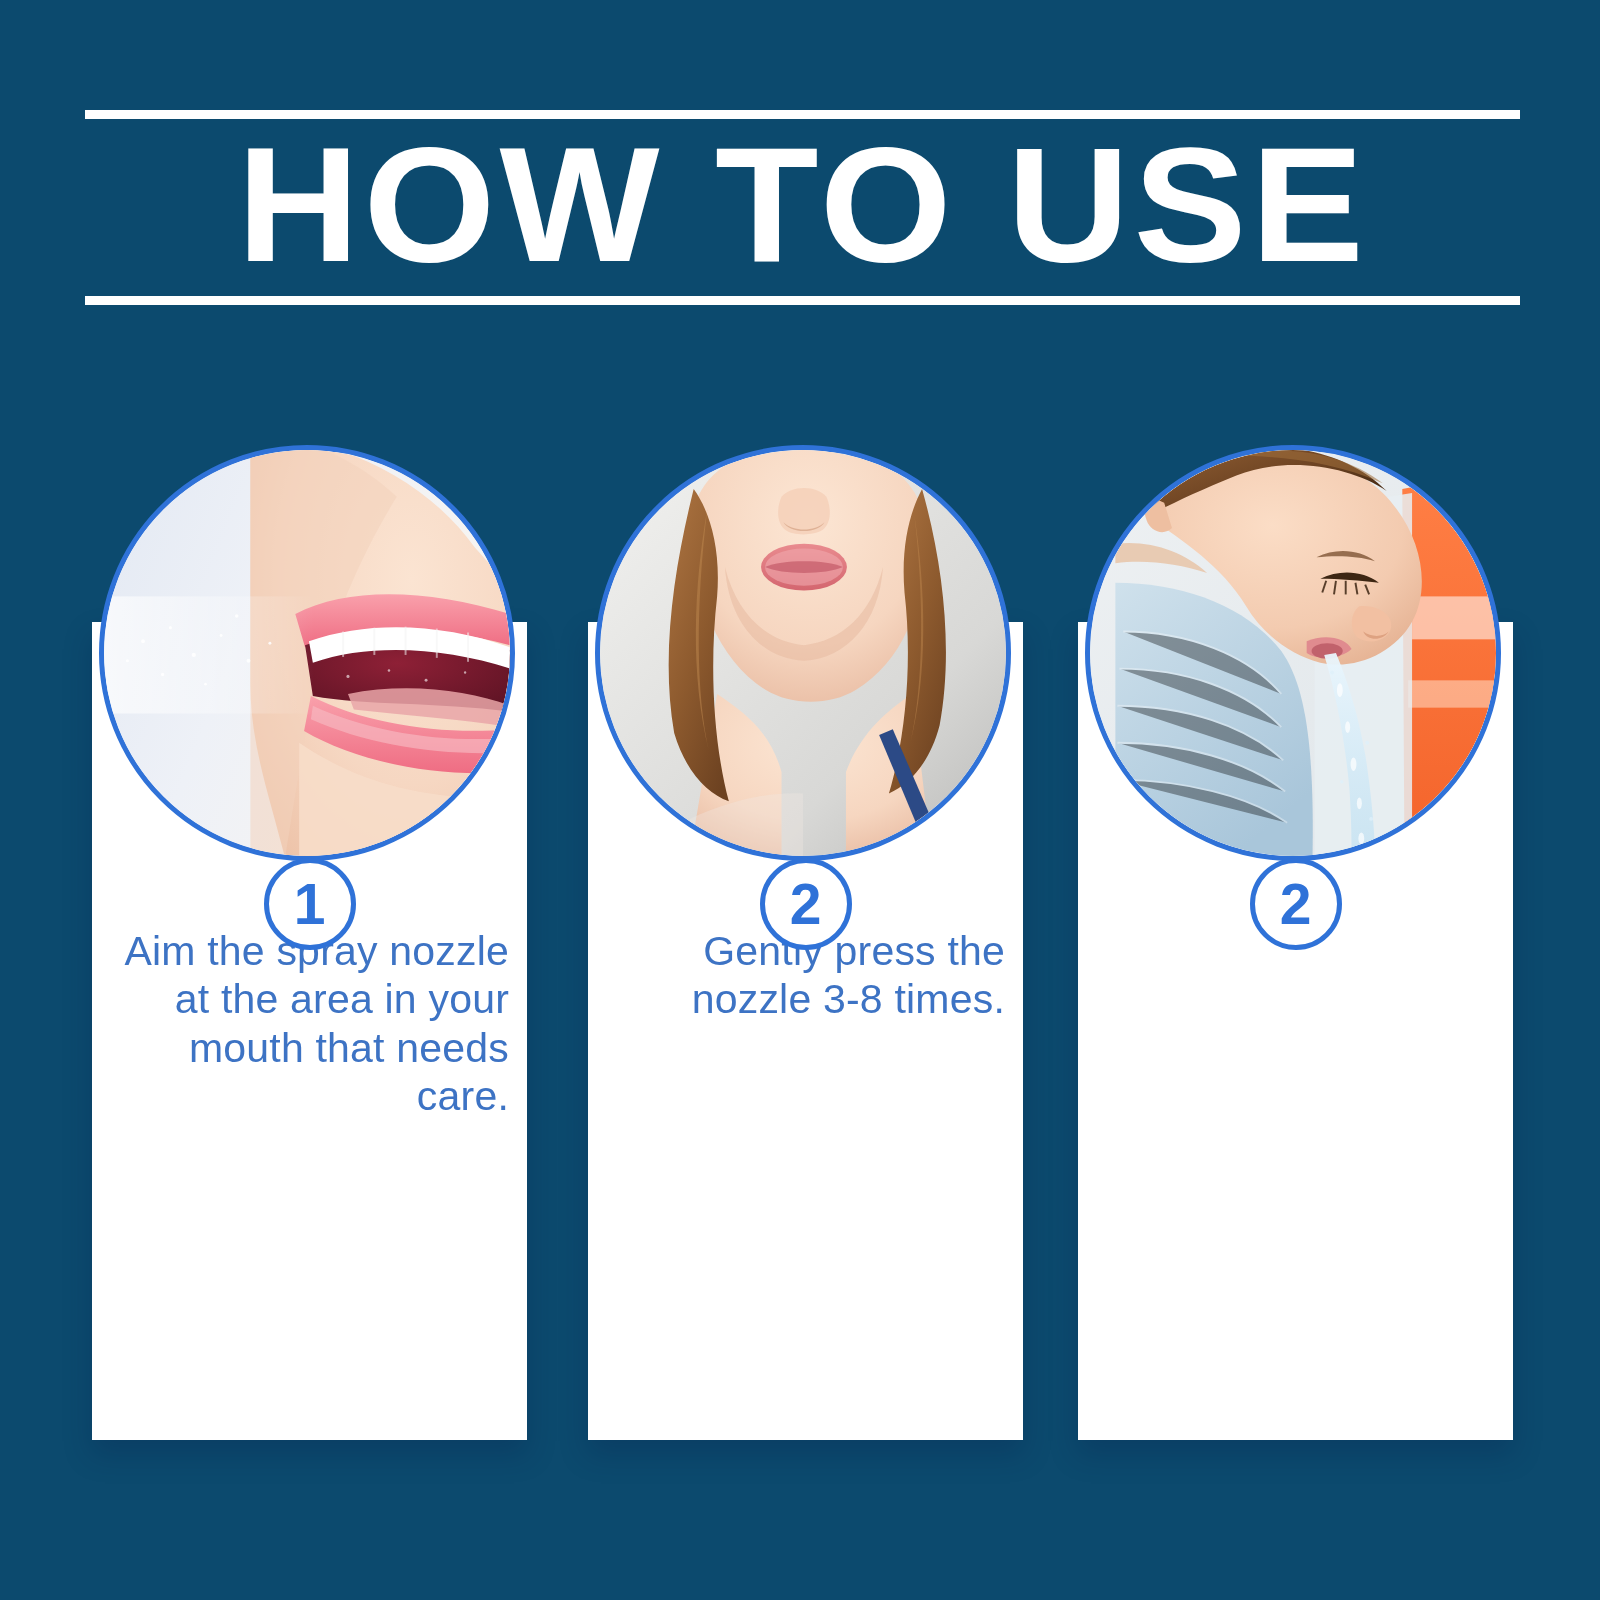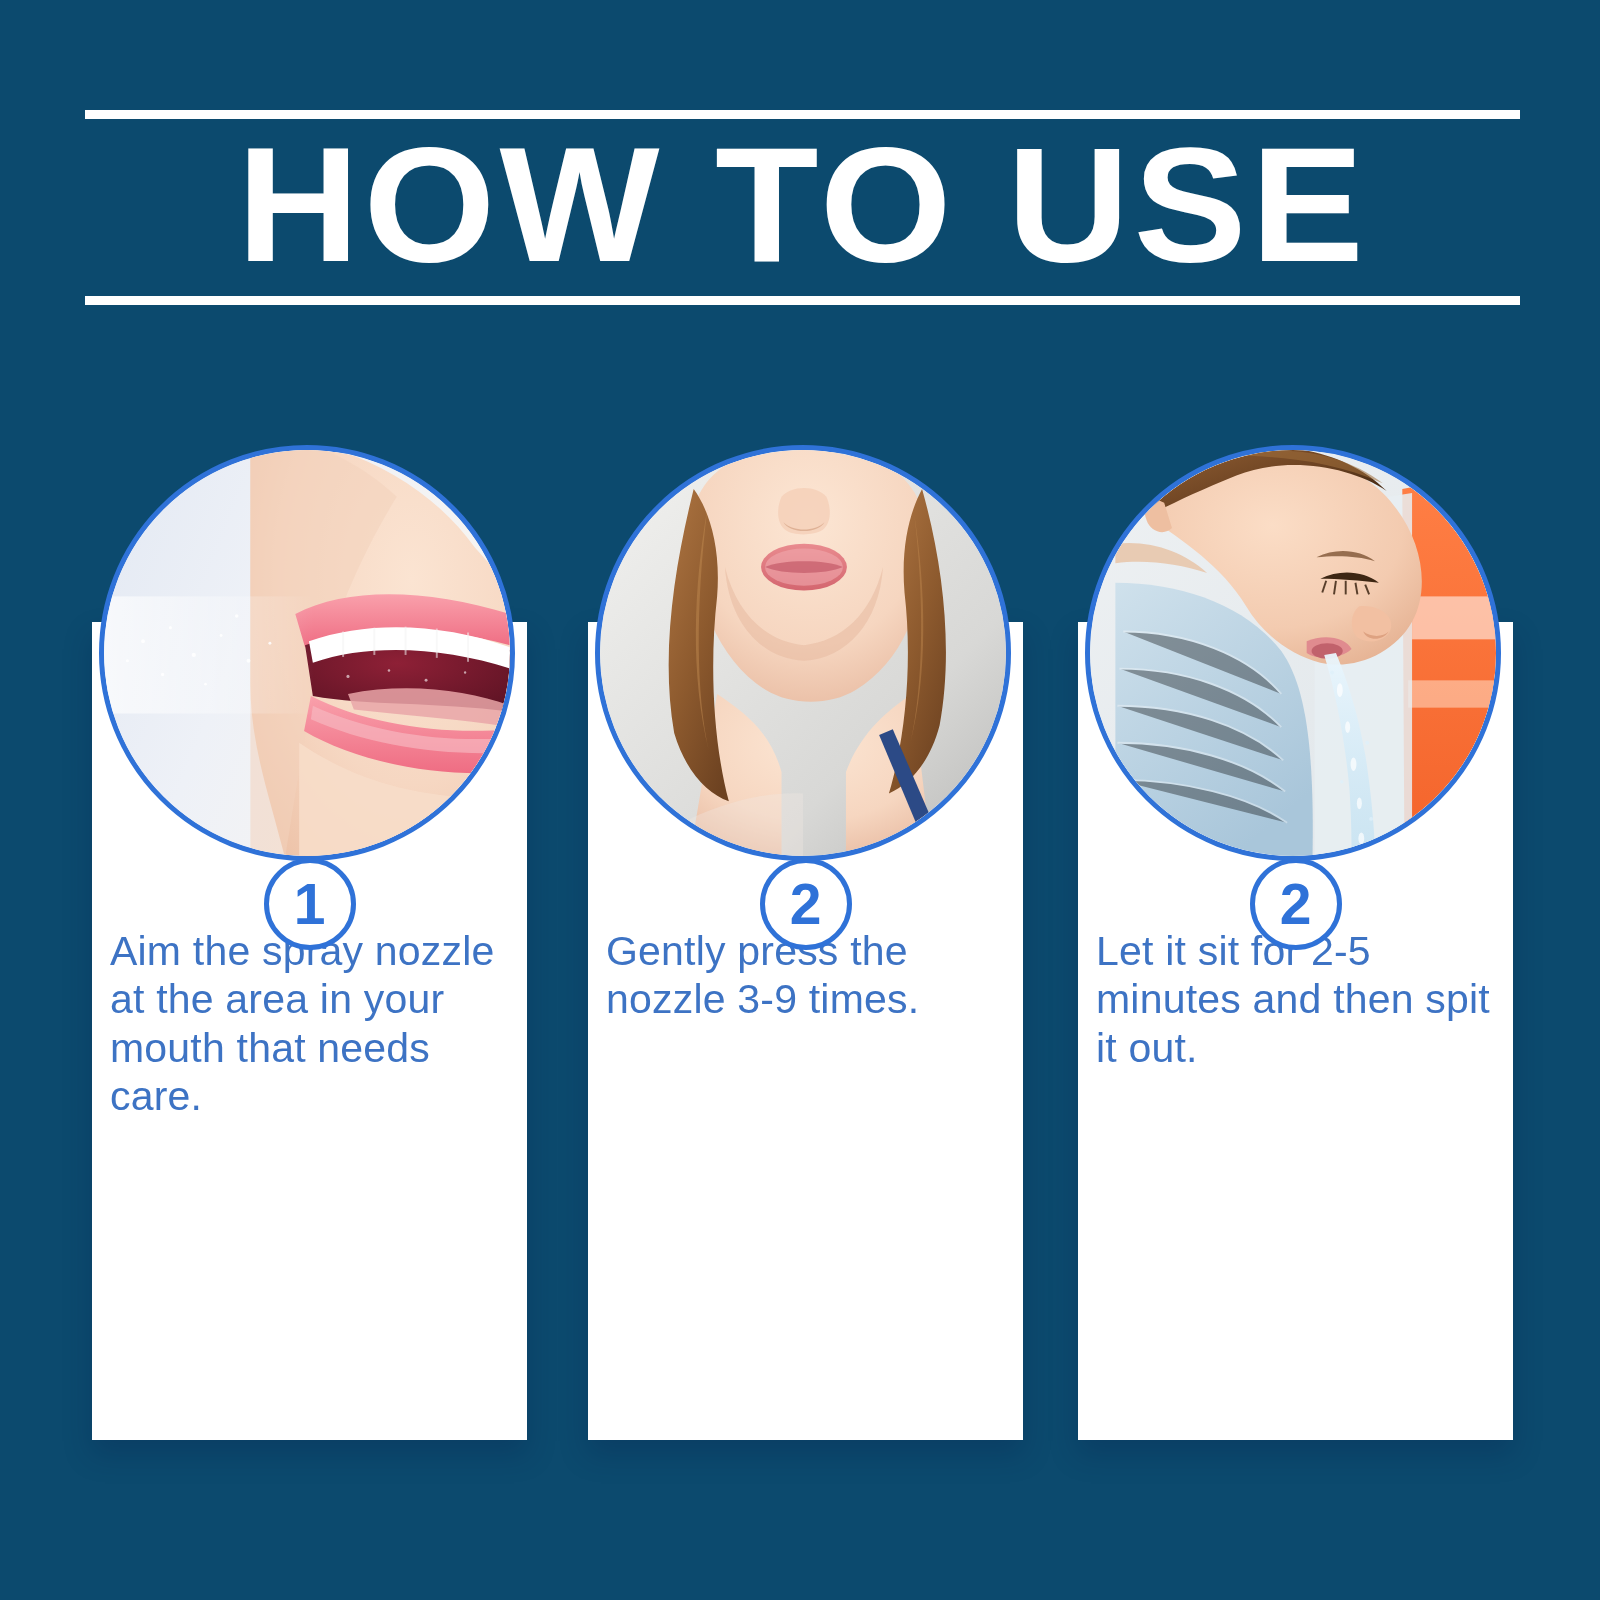--- a/index.html
+++ b/index.html
@@ -121,21 +121,21 @@
     line-height: 82px;
     text-align: center;
     z-index: 5;
   }
 
   .card-text {
     position: absolute;
     left: 18px;
     top: 305px;
     width: 399px;
-    text-align: left;
+    text-align: right;
     color: #3d73c4;
     font-size: 41px;
     line-height: 1.18;
     letter-spacing: 0.2px;
   }
 </style>
 </head>
 <body>
 
 <div id="stage">
@@ -273,21 +273,21 @@
             <path d="M330 40 C352 118 362 206 348 282 C338 320 318 342 296 352 C314 292 320 214 312 146 C308 98 318 62 330 40 Z" fill="url(#p2hair)"></path>
             <path d="M322 66 C334 144 336 228 318 300 C332 238 332 150 322 66 Z" fill="#c08a4f" opacity="0.45"></path>
 
             <path d="M300 286 L356 416 L338 416 L286 292 Z" fill="#2c4a86"></path>
 
             <path d="M92 378 C140 356 180 350 208 352 L208 416 L92 416 Z" fill="#f0e9e2" opacity="0.35"></path>
           </svg>
         </div>
       </div>
       <div class="badge">2</div>
-      <div class="card-text">Gently press the nozzle 3-9 times.</div>
+      <div class="card-text">Gently press the nozzle 3-8 times.</div>
     </div>
 
     <div class="card card-3">
       <div class="photo-circle">
         <div class="photo-inner">
           <svg viewBox="0 0 416 416" preserveAspectRatio="xMidYMid slice">
             <defs>
               <linearGradient id="p3bg" x1="0" y1="0" x2="1" y2="1">
                 <stop offset="0" stop-color="#eef1f3"></stop>
                 <stop offset="1" stop-color="#dfe5e9"></stop>
@@ -368,17 +368,16 @@
                 <circle cx="284" cy="300" r="2"></circle>
               <circle cx="258" cy="340" r="1.8"></circle>
                 <circle cx="288" cy="378" r="2"></circle>
             </g>
 
             <path d="M26 96 C62 92 96 104 120 126 C90 116 56 112 26 116 Z" fill="#e7c2a4" opacity="0.8"></path>
           </svg>
         </div>
       </div>
       <div class="badge">2</div>
-      <div class="card-text">Let it sit for 2-5 minutes and then spit it out.</div>
     </div>
 
   </div>
 </div>
 
 </body></html>

